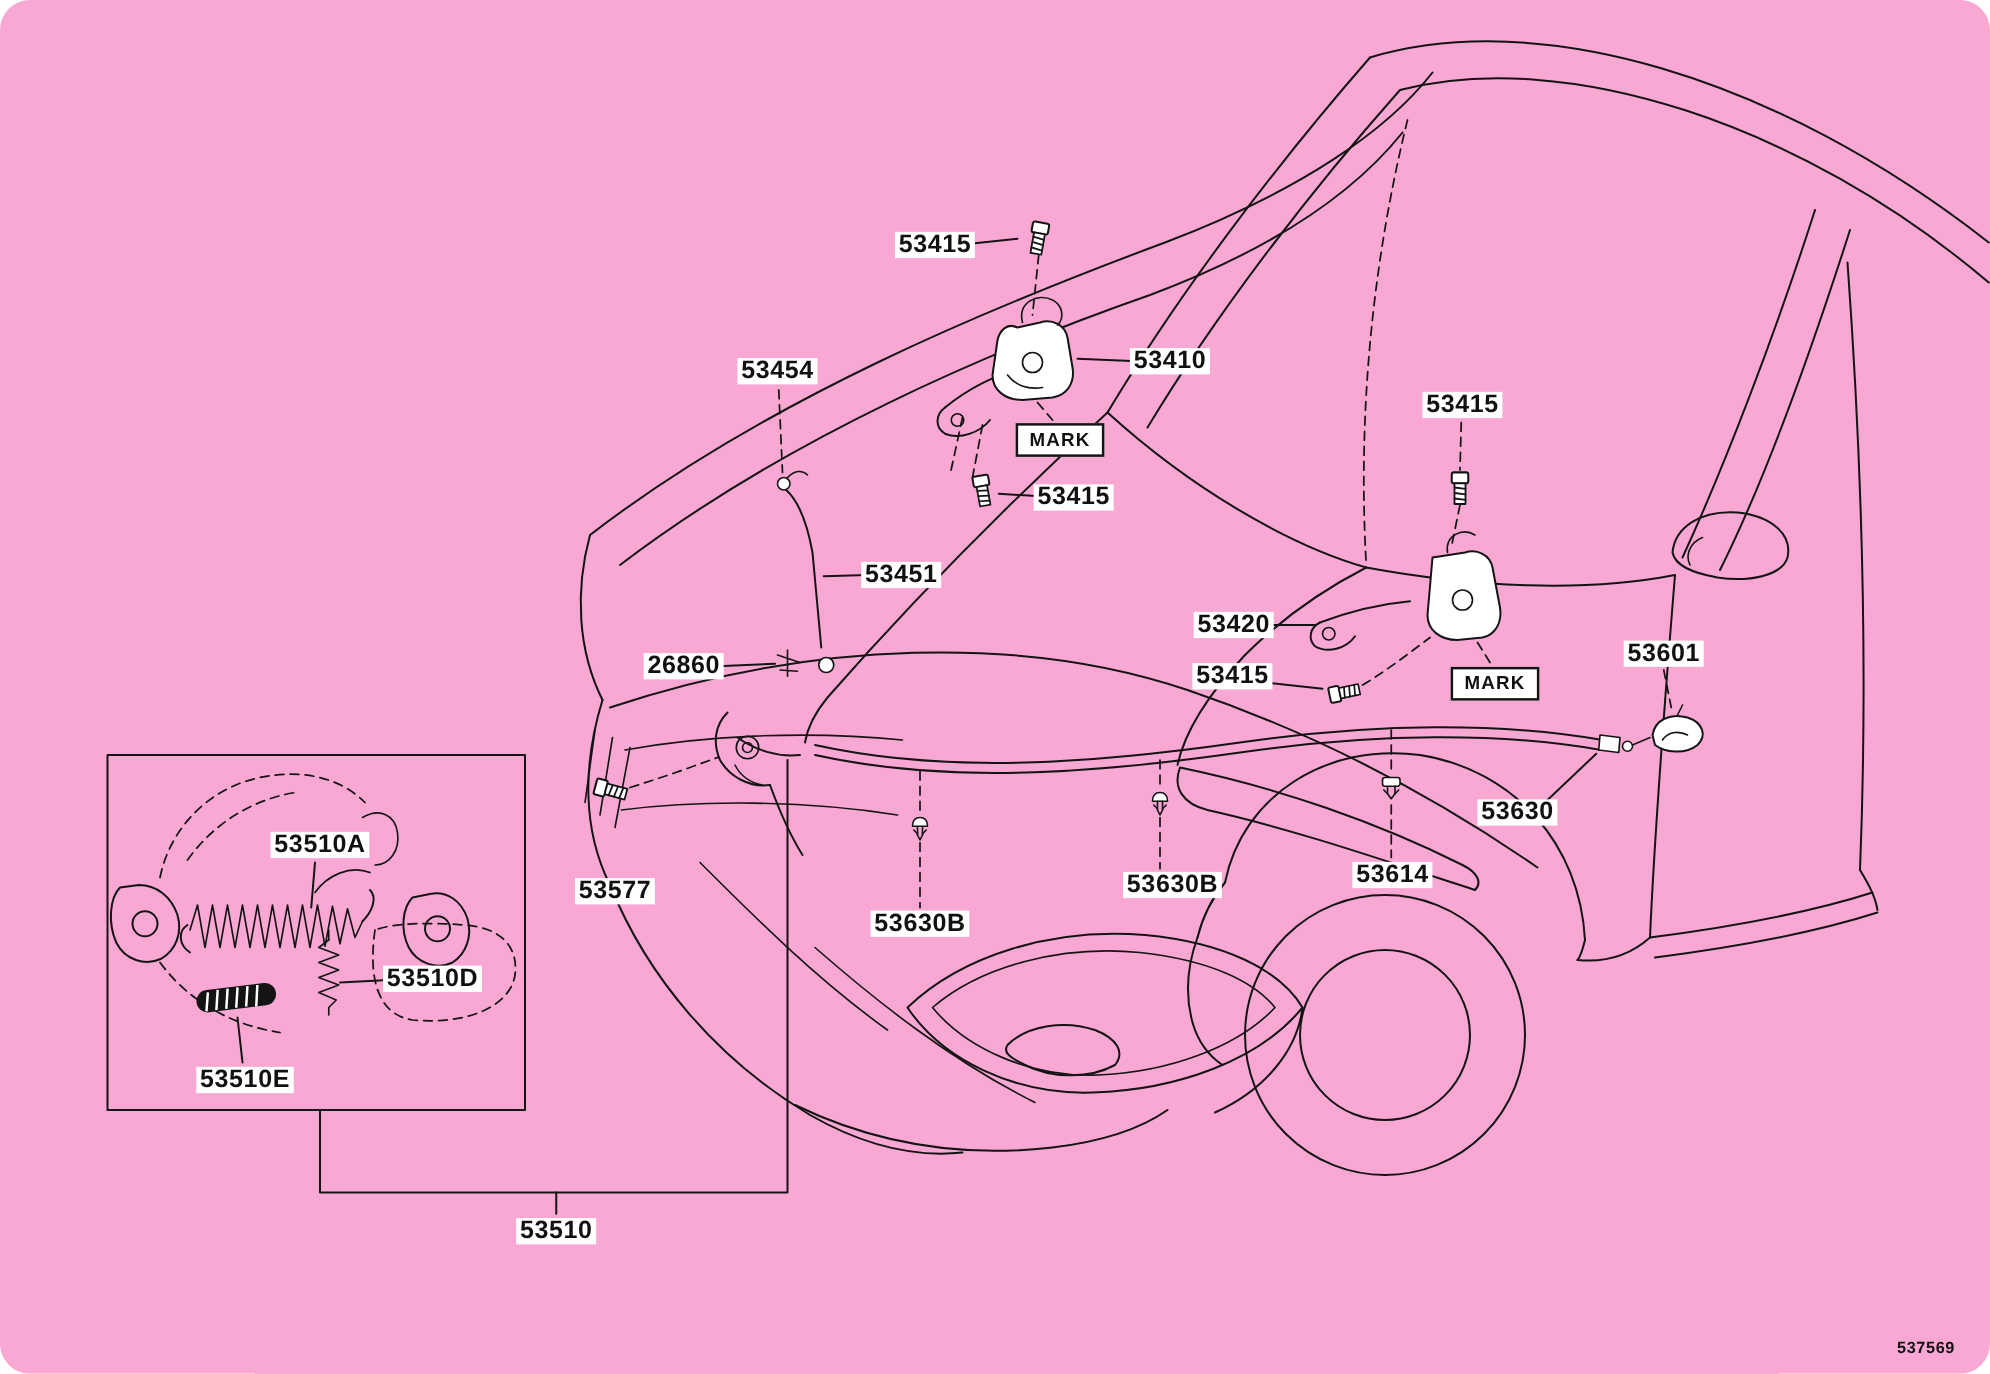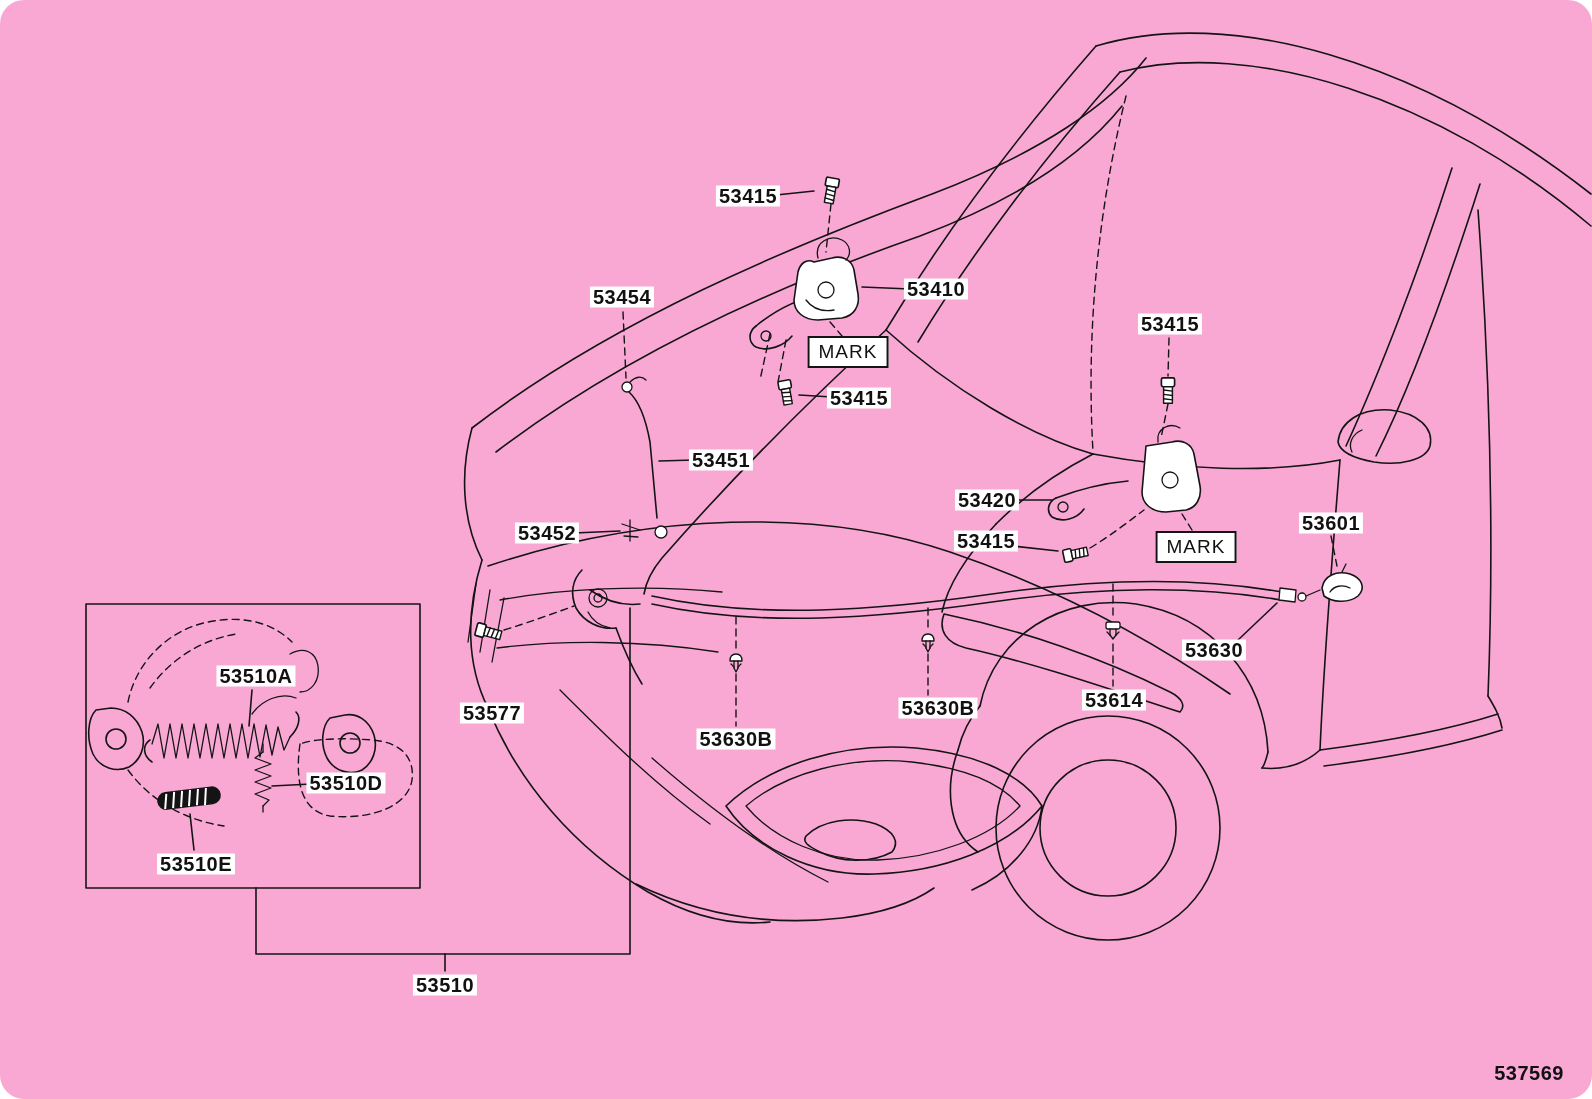--- a/index.html
+++ b/index.html
@@ -11,25 +11,25 @@
   .lnd { stroke:#141414; stroke-width:1.4; fill:none; stroke-dasharray:7 5; stroke-linecap:round; }
   .fw  { fill:#ffffff; }
   .part-label {
     position:absolute; transform:translate(-50%,-50%);
     font-weight:bold; font-size:20px; color:#111; background:#fff;
     padding:0 3px; letter-spacing:.5px; white-space:nowrap; line-height:1.05;
   }
   .mark-box {
     position:absolute; transform:translate(-50%,-50%);
     border:2px solid #141414; background:#fff; color:#111;
-    font-weight:normal; font-size:19px; padding:3px 9px; letter-spacing:1px; white-space:nowrap;
+    font-weight:bold; font-size:15px; padding:3px 9px; letter-spacing:1px; white-space:nowrap;
   }
   .drawing-number {
     position:absolute; right:28px; bottom:14px;
-    font-weight:bold; font-size:20px; color:#111; letter-spacing:.5px;
+    font-weight:bold; font-size:13px; color:#111; letter-spacing:.5px;
   }
 </style>
 </head>
 <body>
 
 <div class="stage">
 
   <svg width="1592" height="1099" viewBox="0 0 1592 1099">
     <defs>
       <g id="bolt">
@@ -226,21 +226,21 @@
       <path class="ln" d="M574,533 L620,531"></path>
     </g>
   </svg>
 
   <div class="part-label" style="left:748px; top:196px;">53415</div>
   <div class="part-label" style="left:622px; top:297px;">53454</div>
   <div class="part-label" style="left:936px; top:289px;">53410</div>
   <div class="part-label" style="left:859px; top:398px;">53415</div>
   <div class="part-label" style="left:1170px; top:324px;">53415</div>
   <div class="part-label" style="left:721px; top:460px;">53451</div>
-  <div class="part-label" style="left:547px; top:533px;">53452</div>
+  <div class="part-label" style="left:547px; top:533px;">26860</div>
   <div class="part-label" style="left:987px; top:500px;">53420</div>
   <div class="part-label" style="left:986px; top:541px;">53415</div>
   <div class="part-label" style="left:1331px; top:523px;">53601</div>
   <div class="part-label" style="left:1214px; top:650px;text-align:right;">53630</div>
   <div class="part-label" style="left:1114px; top:700px;text-align:center;">53614</div>
   <div class="part-label" style="left:938px; top:708px;">53630B</div>
   <div class="part-label" style="left:736px; top:739px;">53630B</div>
   <div class="part-label" style="left:492px; top:713px;">53577</div>
   <div class="part-label" style="left:256px; top:676px;">53510A</div>
   <div class="part-label" style="left:346px; top:783px;">53510D</div>

